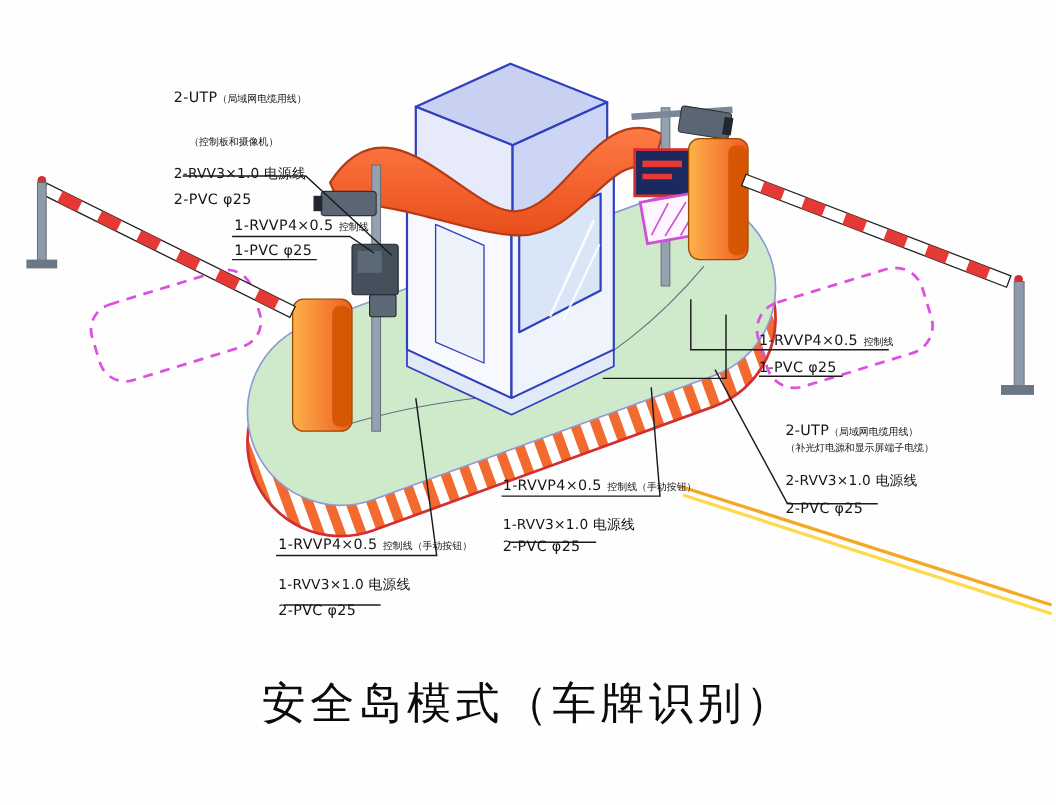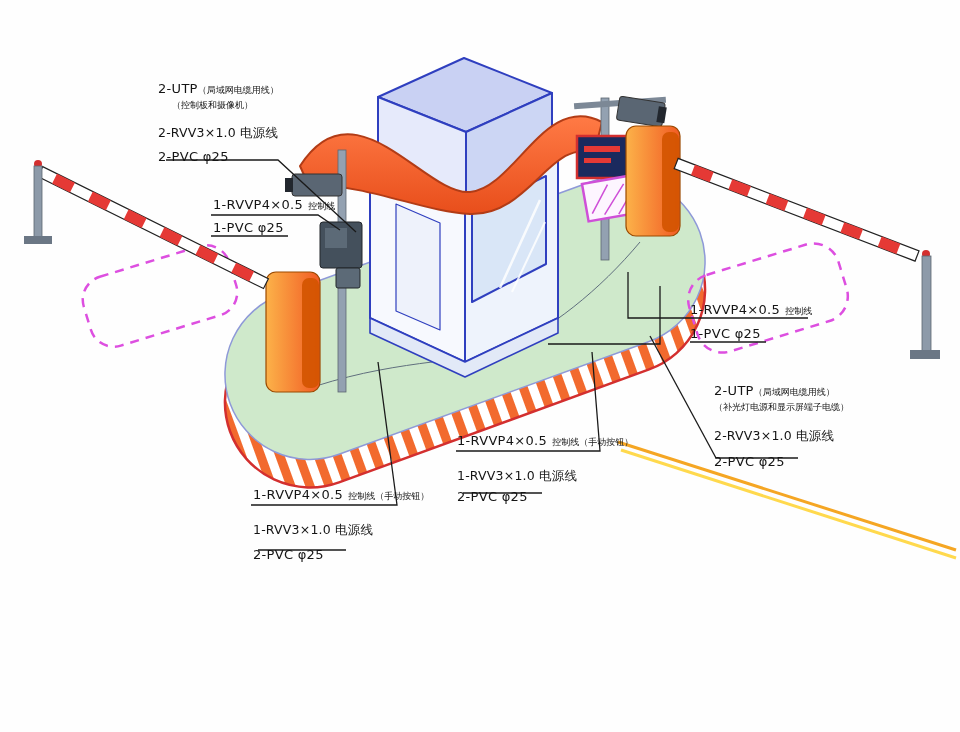--- a/index.html
+++ b/index.html
@@ -7,21 +7,21 @@
          font-family:"DejaVu Sans",sans-serif;color:#151515;}
   svg{position:absolute;left:0;top:0;}
   .callout{position:absolute;white-space:nowrap;}
   .co-line{line-height:21px;}
   .tight .co-line{line-height:15px;}
   .co-main{font-size:13px;letter-spacing:.3px;}
   .co-sm{font-size:12.5px;letter-spacing:.2px;margin-top:12px;}
   .co-note{font-size:9px;letter-spacing:0;}
   .gap{margin-top:9px;}
   .gap-sm{margin-top:4px;}
-  .indent{padding-left:14px;}
+  .indent{padding-left:14px;margin-top:24px;}
   .title{position:absolute;left:0;right:0;top:612px;text-align:center;
          font-size:40px;letter-spacing:4px;color:#0b0b0b;}
 </style>
 </head>
 <body>
 
 <div class="stage">
 
 <svg width="960" height="732" viewBox="0 0 960 732">
   <defs>
@@ -207,14 +207,15 @@
 
 <div class="callout tight" style="left:714px;top:382px;">
   <div class="co-line">
     <span class="co-main">2-UTP</span><span class="co-note">（局域网电缆用线）</span>
   </div>
   <div class="co-line co-note">（补光灯电源和显示屏端子电缆）</div>
   <div class="co-line co-sm" style="line-height:18px;">2-RVV3×1.0 电源线</div>
   <div class="co-line co-main gap">2-PVC φ25</div>
 </div>
 
+<div class="title">安全岛模式（车牌识别）</div>
 
 </div>
 
 </body></html>

